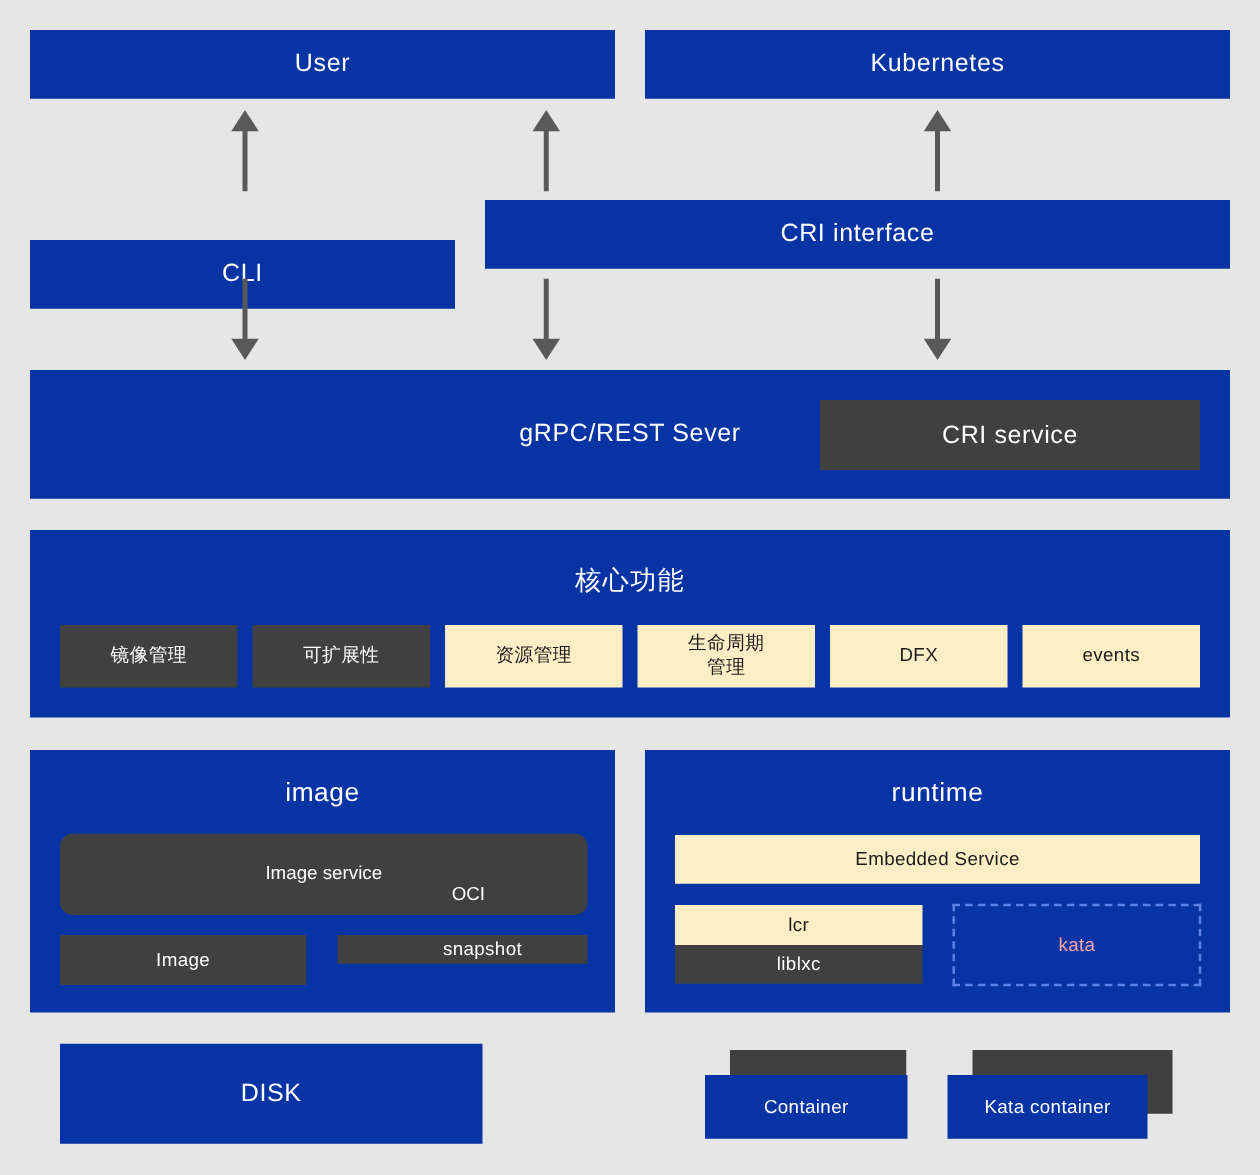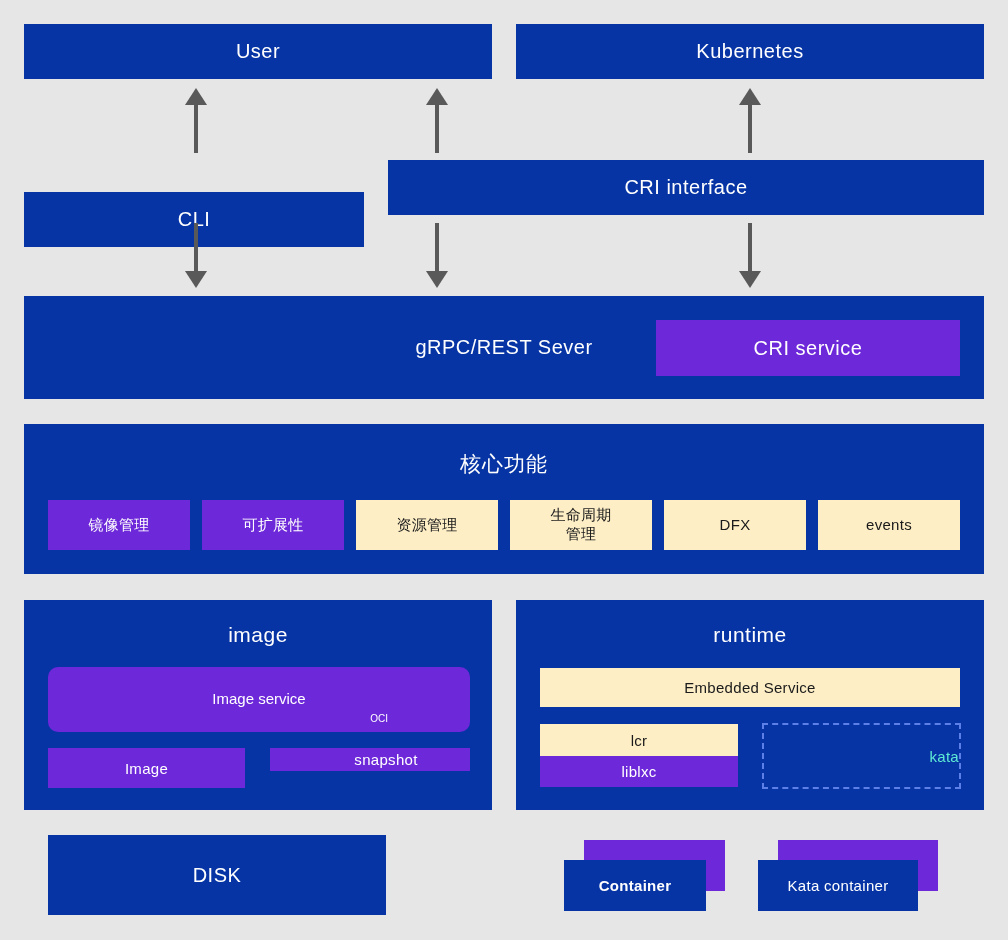--- a/index.html
+++ b/index.html
@@ -15,21 +15,21 @@
     overflow: hidden;
   }
   .abs { position: absolute; }
   .box {
     display: flex;
     align-items: center;
     justify-content: center;
     box-sizing: border-box;
   }
   .box-dark  { background: #0634a4; color: #ffffff; }
-  .box-light { background: #6d28d9; color: #ffffff; }
+  .box-light { background: #404040; color: #ffffff; }
   .box-cream { background: #fdeec6; color: #1a1a1a; }
   .t-lg { font-size: 20px; letter-spacing: 0.5px; }
   .t-md { font-size: 15px; letter-spacing: 0.3px; }
 
   
   .user-box       { left: 24px;  top: 24px;  width: 468px; height: 55px; }
   .kubernetes-box { left: 516px; top: 24px;  width: 468px; height: 55px; }
   .cli-box        { left: 24px;  top: 168px; width: 340px; height: 55px; margin-top: 24px; }
   .cri-if-box     { left: 388px; top: 160px; width: 596px; height: 55px; }
 
@@ -80,37 +80,37 @@
   .runtime-box { left: 516px; top: 600px; width: 468px; height: 210px; }
   .module-title {
     position: absolute; top: 23px; left: 0; width: 100%;
     text-align: center; font-size: 21px; color: #ffffff; letter-spacing: 0.5px;
   }
   .image-service-box { left: 24px; top: 67px; width: 422px; height: 65px; display: block; border-radius: 10px; }
   .img-svc-label {
     position: absolute; top: 23px; left: 0; width: 100%;
     text-align: center; font-size: 15px;
   }
-  .oci-label { position: absolute; right: 82px; bottom: 8px; font-size: 10px; }
+  .oci-label { position: absolute; right: 82px; bottom: 8px; font-size: 15px; }
   .embedded-box { left: 32px; top: 85px; width: 112px; height: 38px; }
   .image-sub-box { left: 24px;  top: 148px; width: 197px; height: 40px; }
   .snapshot-box  { left: 246px; top: 148px; width: 200px; height: 23px; padding-left: 32px; }
 
   .exec-service-box { left: 24px; top: 68px; width: 420px; height: 39px; }
   .lcr-box    { left: 24px; top: 124px; width: 198px; height: 32px; }
   .liblxc-box { left: 24px; top: 156px; width: 198px; height: 31px; }
   .kata-box {
     left: 246px; top: 123px; width: 199px; height: 66px;
-    border: 2px dashed #5d80e8; background: transparent; color: #5eead4; justify-content: flex-end;
+    border: 2px dashed #5d80e8; background: transparent; color: #fca5a5;
   }
 
   
   .disk-box { left: 48px; top: 835px; width: 338px; height: 80px; }
   .container-back  { left: 584px; top: 840px; width: 141px; height: 51px; }
-  .container-front { left: 564px; top: 860px; width: 142px; height: 51px; font-weight: bold; }
+  .container-front { left: 564px; top: 860px; width: 162px; height: 51px; }
   .kata-back  { left: 778px; top: 840px; width: 160px; height: 51px; }
   .kata-front { left: 758px; top: 860px; width: 160px; height: 51px; }
 </style>
 </head>
 <body>
 
 <div class="canvas">
 
   <div class="abs box box-dark t-lg kubernetes-box">
     <span>Kubernetes</span>

